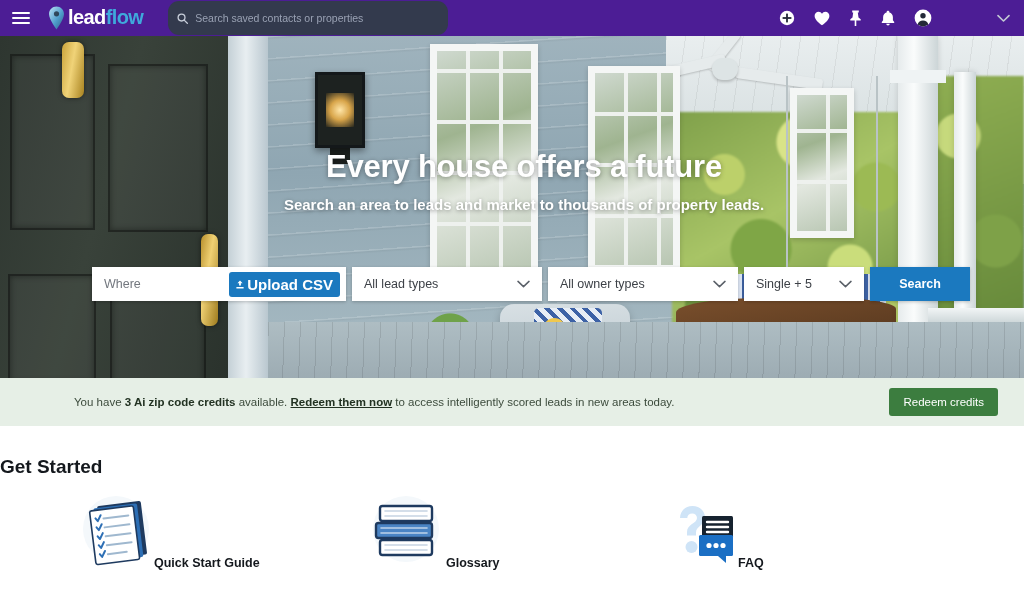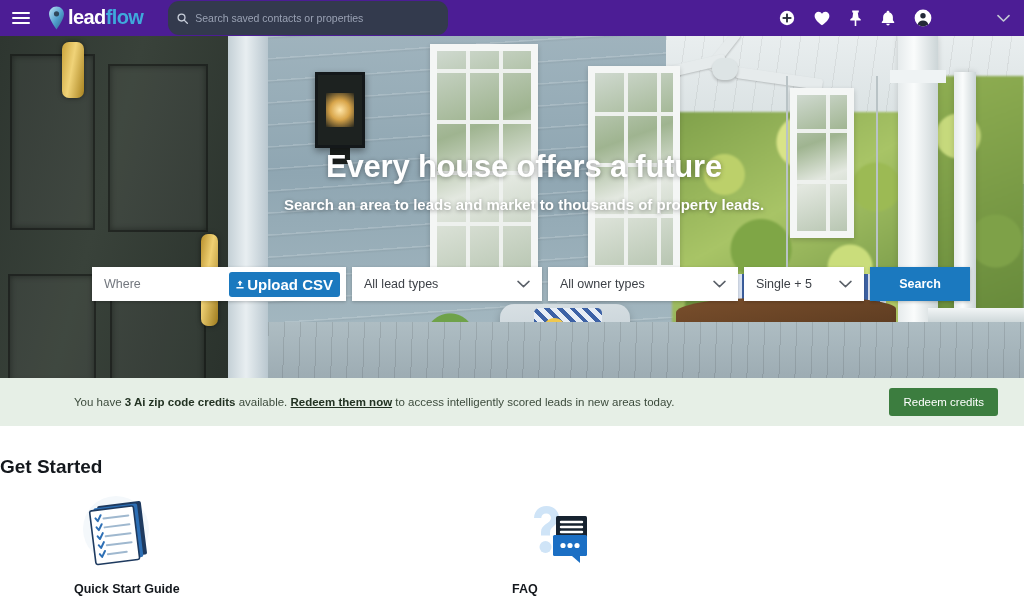--- a/index.html
+++ b/index.html
@@ -310,22 +310,22 @@
 
   
   .content { padding: 30px 0 0 0; }
   .section-title {
     font-size:19px; font-weight:bold; color:#14181d;
   }
   .cards {
     display:flex; margin-top:18px; padding: 0 74px;
   }
   .card {
-    flex:1; display:flex; flex-direction:column;
-    align-items:flex-start; cursor:pointer;
+    flex:1; display:flex; flex-direction:row;
+    align-items:flex-end; cursor:pointer;
   }
   .card-icon { height:74px; display:flex; align-items:flex-end; justify-content:center; }
   .card-label {
     margin-top:12px; font-size:12.5px; font-weight:bold; color:#14181d;
   }
 </style>
 </head>
 <body>
 
 <div class="header">
@@ -535,20 +535,43 @@
               <polyline points="23,38 25,41 28.5,35.5"></polyline>
               <polyline points="23,47 25,50 28.5,44.5"></polyline>
               <polyline points="23,56 25,59 28.5,53.5"></polyline>
             </g>
           </g>
         </svg>
       </div>
       <div class="card-label">Quick Start Guide</div>
     </div>
 
+    <div class="card">
+      <div class="card-icon">
+        <svg width="80" height="74" viewBox="0 0 80 74">
+          <circle cx="40" cy="33" r="33" fill="#f4f8fb"></circle>
+          <g stroke="#1e3a5f" stroke-width="2.4" stroke-linejoin="round">
+            <rect x="14" y="10" width="52" height="15" rx="2.5" fill="#ffffff"></rect>
+            <rect x="10" y="27" width="56" height="15" rx="2.5" fill="#4a84c4"></rect>
+            <rect x="14" y="44" width="52" height="15" rx="2.5" fill="#ffffff"></rect>
+          </g>
+          <g stroke="#c6d4e2" stroke-width="1.6" stroke-linecap="round">
+            <line x1="19" y1="15" x2="61" y2="15"></line>
+            <line x1="19" y1="20" x2="61" y2="20"></line>
+            <line x1="19" y1="49" x2="61" y2="49"></line>
+            <line x1="19" y1="54" x2="61" y2="54"></line>
+          </g>
+          <g stroke="#dce8f4" stroke-width="1.6" stroke-linecap="round" opacity="0.8">
+            <line x1="15" y1="32" x2="61" y2="32"></line>
+            <line x1="15" y1="37" x2="61" y2="37"></line>
+          </g>
+        </svg>
+      </div>
+      <div class="card-label">Glossary</div>
+    </div>
 
     <div class="card">
       <div class="card-icon">
         <svg width="80" height="74" viewBox="0 0 80 74">
           <path d="M22 22c0-7 5.5-12 12.5-12S47 15 47 21.5c0 7.5-9 8.5-9 15v3h-9v-3.5c0-8 10-8.5 10-14 0-2.6-2-4.5-4.8-4.5-2.9 0-4.9 2-4.9 4.5z" fill="#cfe4f7"></path>
           <circle cx="33.5" cy="51" r="6" fill="#cfe4f7"></circle>
           <g>
             <rect x="44" y="20" width="31" height="21" rx="1.5" fill="#16222f"></rect>
             <polygon points="48,41 48,48 56,41" fill="#16222f"></polygon>
             <g stroke="#ffffff" stroke-width="2.4" stroke-linecap="round">

